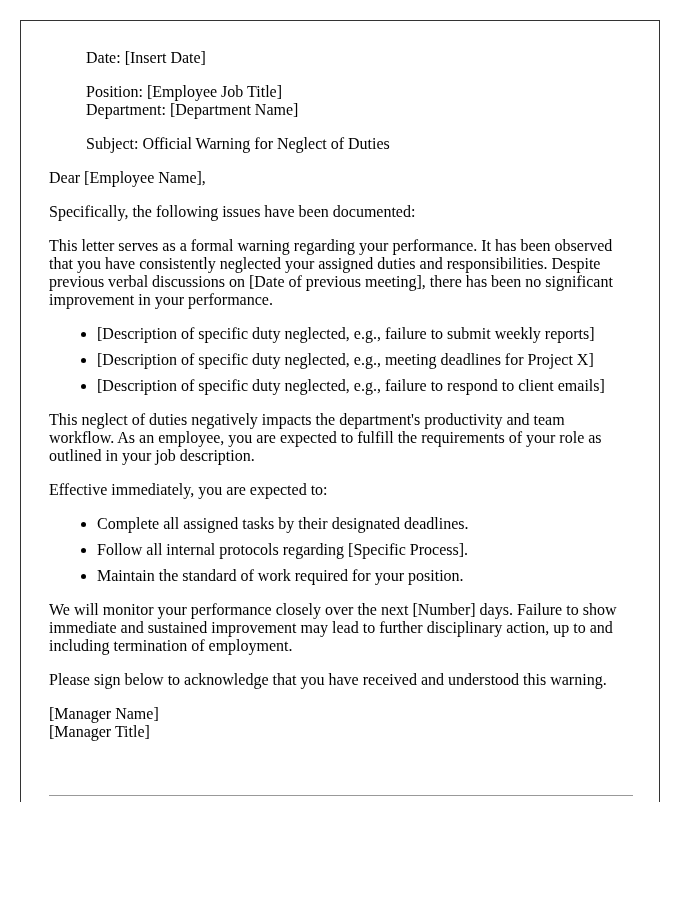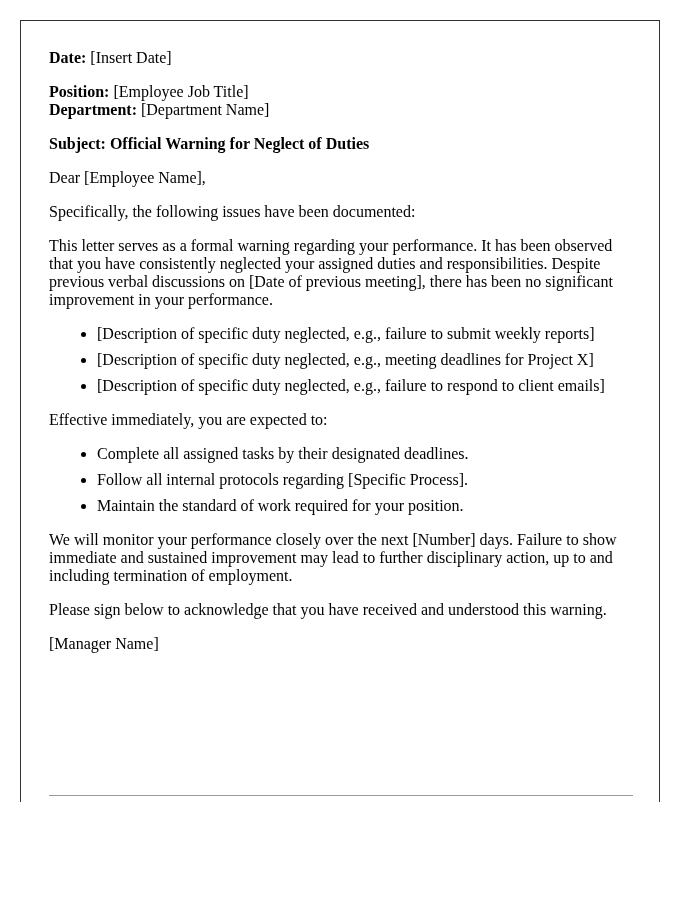--- a/index.html
+++ b/index.html
@@ -34,21 +34,22 @@
       top: 49px;
       width: 584px;
     }
     p {
       margin: 0 0 16px 0;
     }
     .line {
       display: block;
     }
     b, .bold {
-      font-weight: bold;
+      font-weight: normal;
+      margin-left: 37px;
     }
     ul {
       margin: 0 0 16px 0;
       padding-left: 40px;
     }
     ul li {
       margin: 8px;
       padding: 0;
     }
     .hr {
@@ -90,35 +91,37 @@
   <p>Specifically, the following issues have been documented:</p>
 
   <p>This letter serves as a formal warning regarding your performance. It has been observed that you have consistently neglected your assigned duties and responsibilities. Despite previous verbal discussions on [Date of previous meeting], there has been no significant improvement in your performance.</p>
 
   <ul>
     <li>[Description of specific duty neglected, e.g., failure to submit weekly reports]</li>
     <li>[Description of specific duty neglected, e.g., meeting deadlines for Project X]</li>
     <li>[Description of specific duty neglected, e.g., failure to respond to client emails]</li>
   </ul>
 
+  <p>This neglect of duties negatively impacts the department's productivity and team workflow. As an employee, you are expected to fulfill the requirements of your role as outlined in your job description.</p>
 
   <p>
     <span class="line">Effective immediately, you are expected to:</span>
   </p>
 
   <ul>
     <li>Complete all assigned tasks by their designated deadlines.</li>
     <li>Follow all internal protocols regarding [Specific Process].</li>
     <li>Maintain the standard of work required for your position.</li>
   </ul>
 
   <p>We will monitor your performance closely over the next [Number] days. Failure to show immediate and sustained improvement may lead to further disciplinary action, up to and including termination of employment.</p>
 
   <p>Please sign below to acknowledge that you have received and understood this warning.</p>
 
 
   <p>
     <span class="line">[Manager Name]</span>
+    <span class="line">[Manager Title]</span>
   </p>
 
 </div>
 
 <div class="hr"></div>
 
 </body></html>

